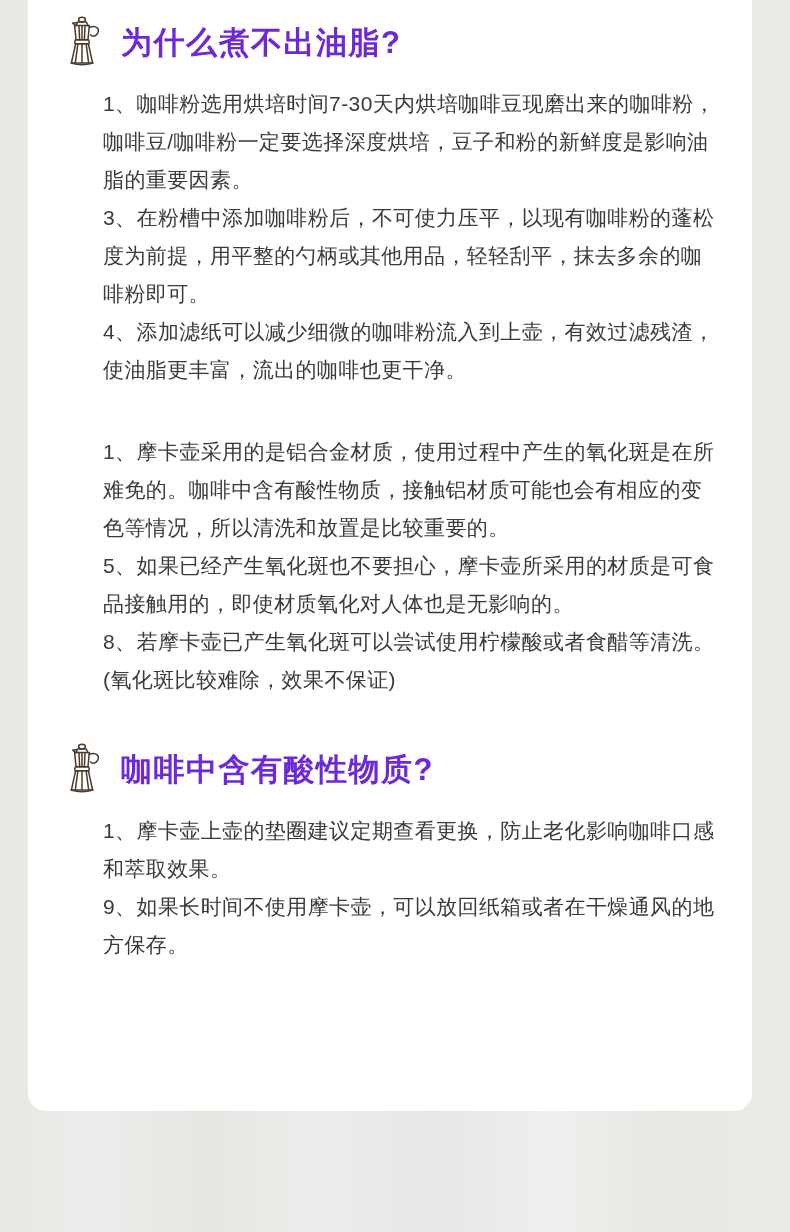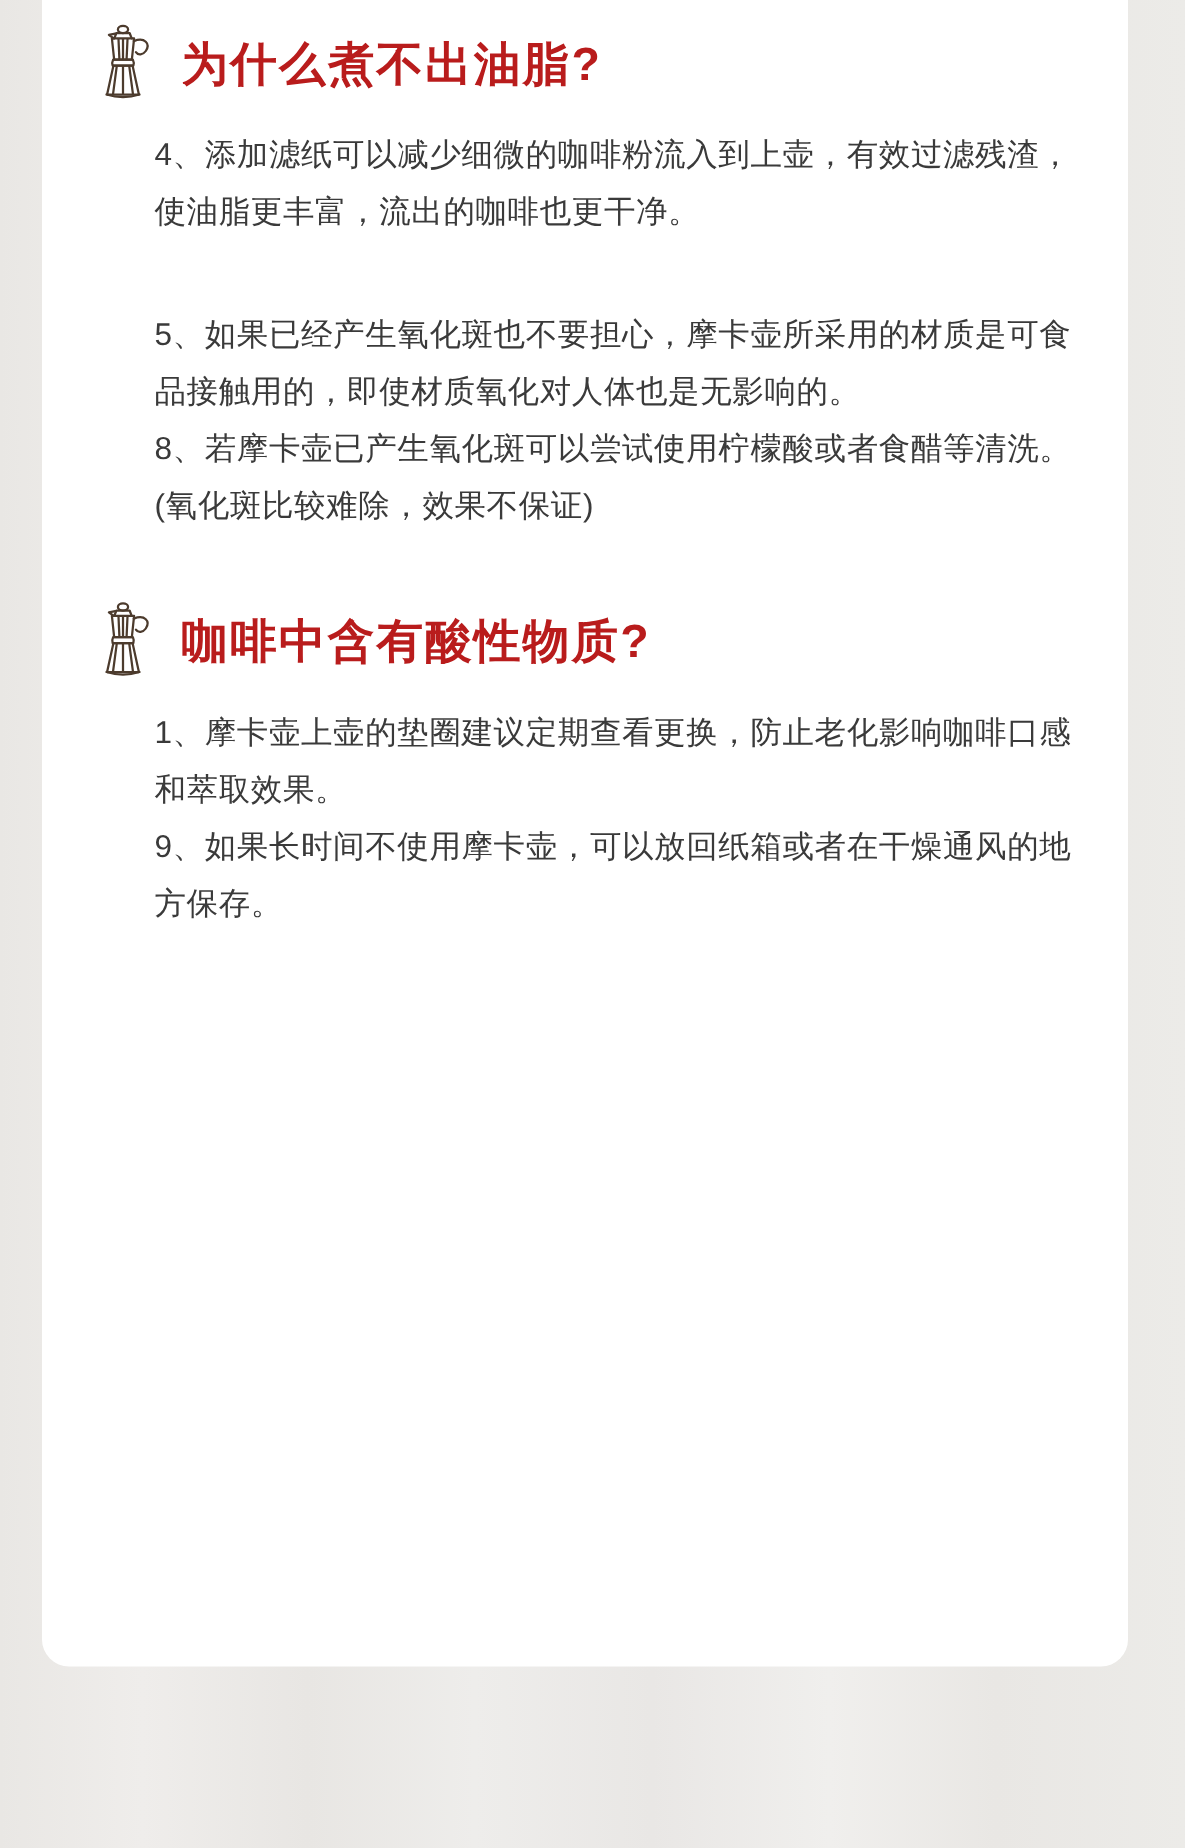--- a/index.html
+++ b/index.html
@@ -40,21 +40,21 @@
     width: 44px;
     height: 53px;
     flex: 0 0 auto;
     display: block;
   }
   h2.section-title {
     margin: 0;
     font-size: 31px;
     line-height: 38px;
     font-weight: bold;
-    color: #b91c1c;
+    color: #6d28d9;
     letter-spacing: 1.5px;
     white-space: nowrap;
   }
   .section-body {
     margin: 16px 38px 0 75px;
     width: 614px;
   }
   .faq-item {
     margin: 0;
     font-size: 21px;
@@ -104,26 +104,29 @@
 <div class="card">
 
   <section class="faq-section">
     <div class="section-header">
       <svg class="moka-icon" viewBox="0 0 40 53">
           <use href="#moka-pot"></use>
         </svg>
       <h2 class="section-title">为什么煮不出油脂?</h2>
     </div>
     <div class="section-body">
+      <p class="faq-item">1、咖啡粉选用烘培时间7-30天内烘培咖啡豆现磨出来的咖啡粉，咖啡豆/咖啡粉一定要选择深度烘培，豆子和粉的新鲜度是影响油脂的重要因素。</p>
+      <p class="faq-item">3、在粉槽中添加咖啡粉后，不可使力压平，以现有咖啡粉的蓬松度为前提，用平整的勺柄或其他用品，轻轻刮平，抹去多余的咖啡粉即可。</p>
       <p class="faq-item">4、添加滤纸可以减少细微的咖啡粉流入到上壶，有效过滤残渣，使油脂更丰富，流出的咖啡也更干净。</p>
     </div>
   </section>
 
   <section class="faq-section">
     <div class="section-body">
+      <p class="faq-item">1、摩卡壶采用的是铝合金材质，使用过程中产生的氧化斑是在所难免的。咖啡中含有酸性物质，接触铝材质可能也会有相应的变色等情况，所以清洗和放置是比较重要的。</p>
       <p class="faq-item">5、如果已经产生氧化斑也不要担心，摩卡壶所采用的材质是可食品接触用的，即使材质氧化对人体也是无影响的。</p>
       <p class="faq-item">8、若摩卡壶已产生氧化斑可以尝试使用柠檬酸或者食醋等清洗。(氧化斑比较难除，效果不保证)</p>
     </div>
   </section>
 
   <section class="faq-section">
     <div class="section-header">
       <svg class="moka-icon" viewBox="0 0 40 53">
           <use href="#moka-pot"></use>
         </svg>

